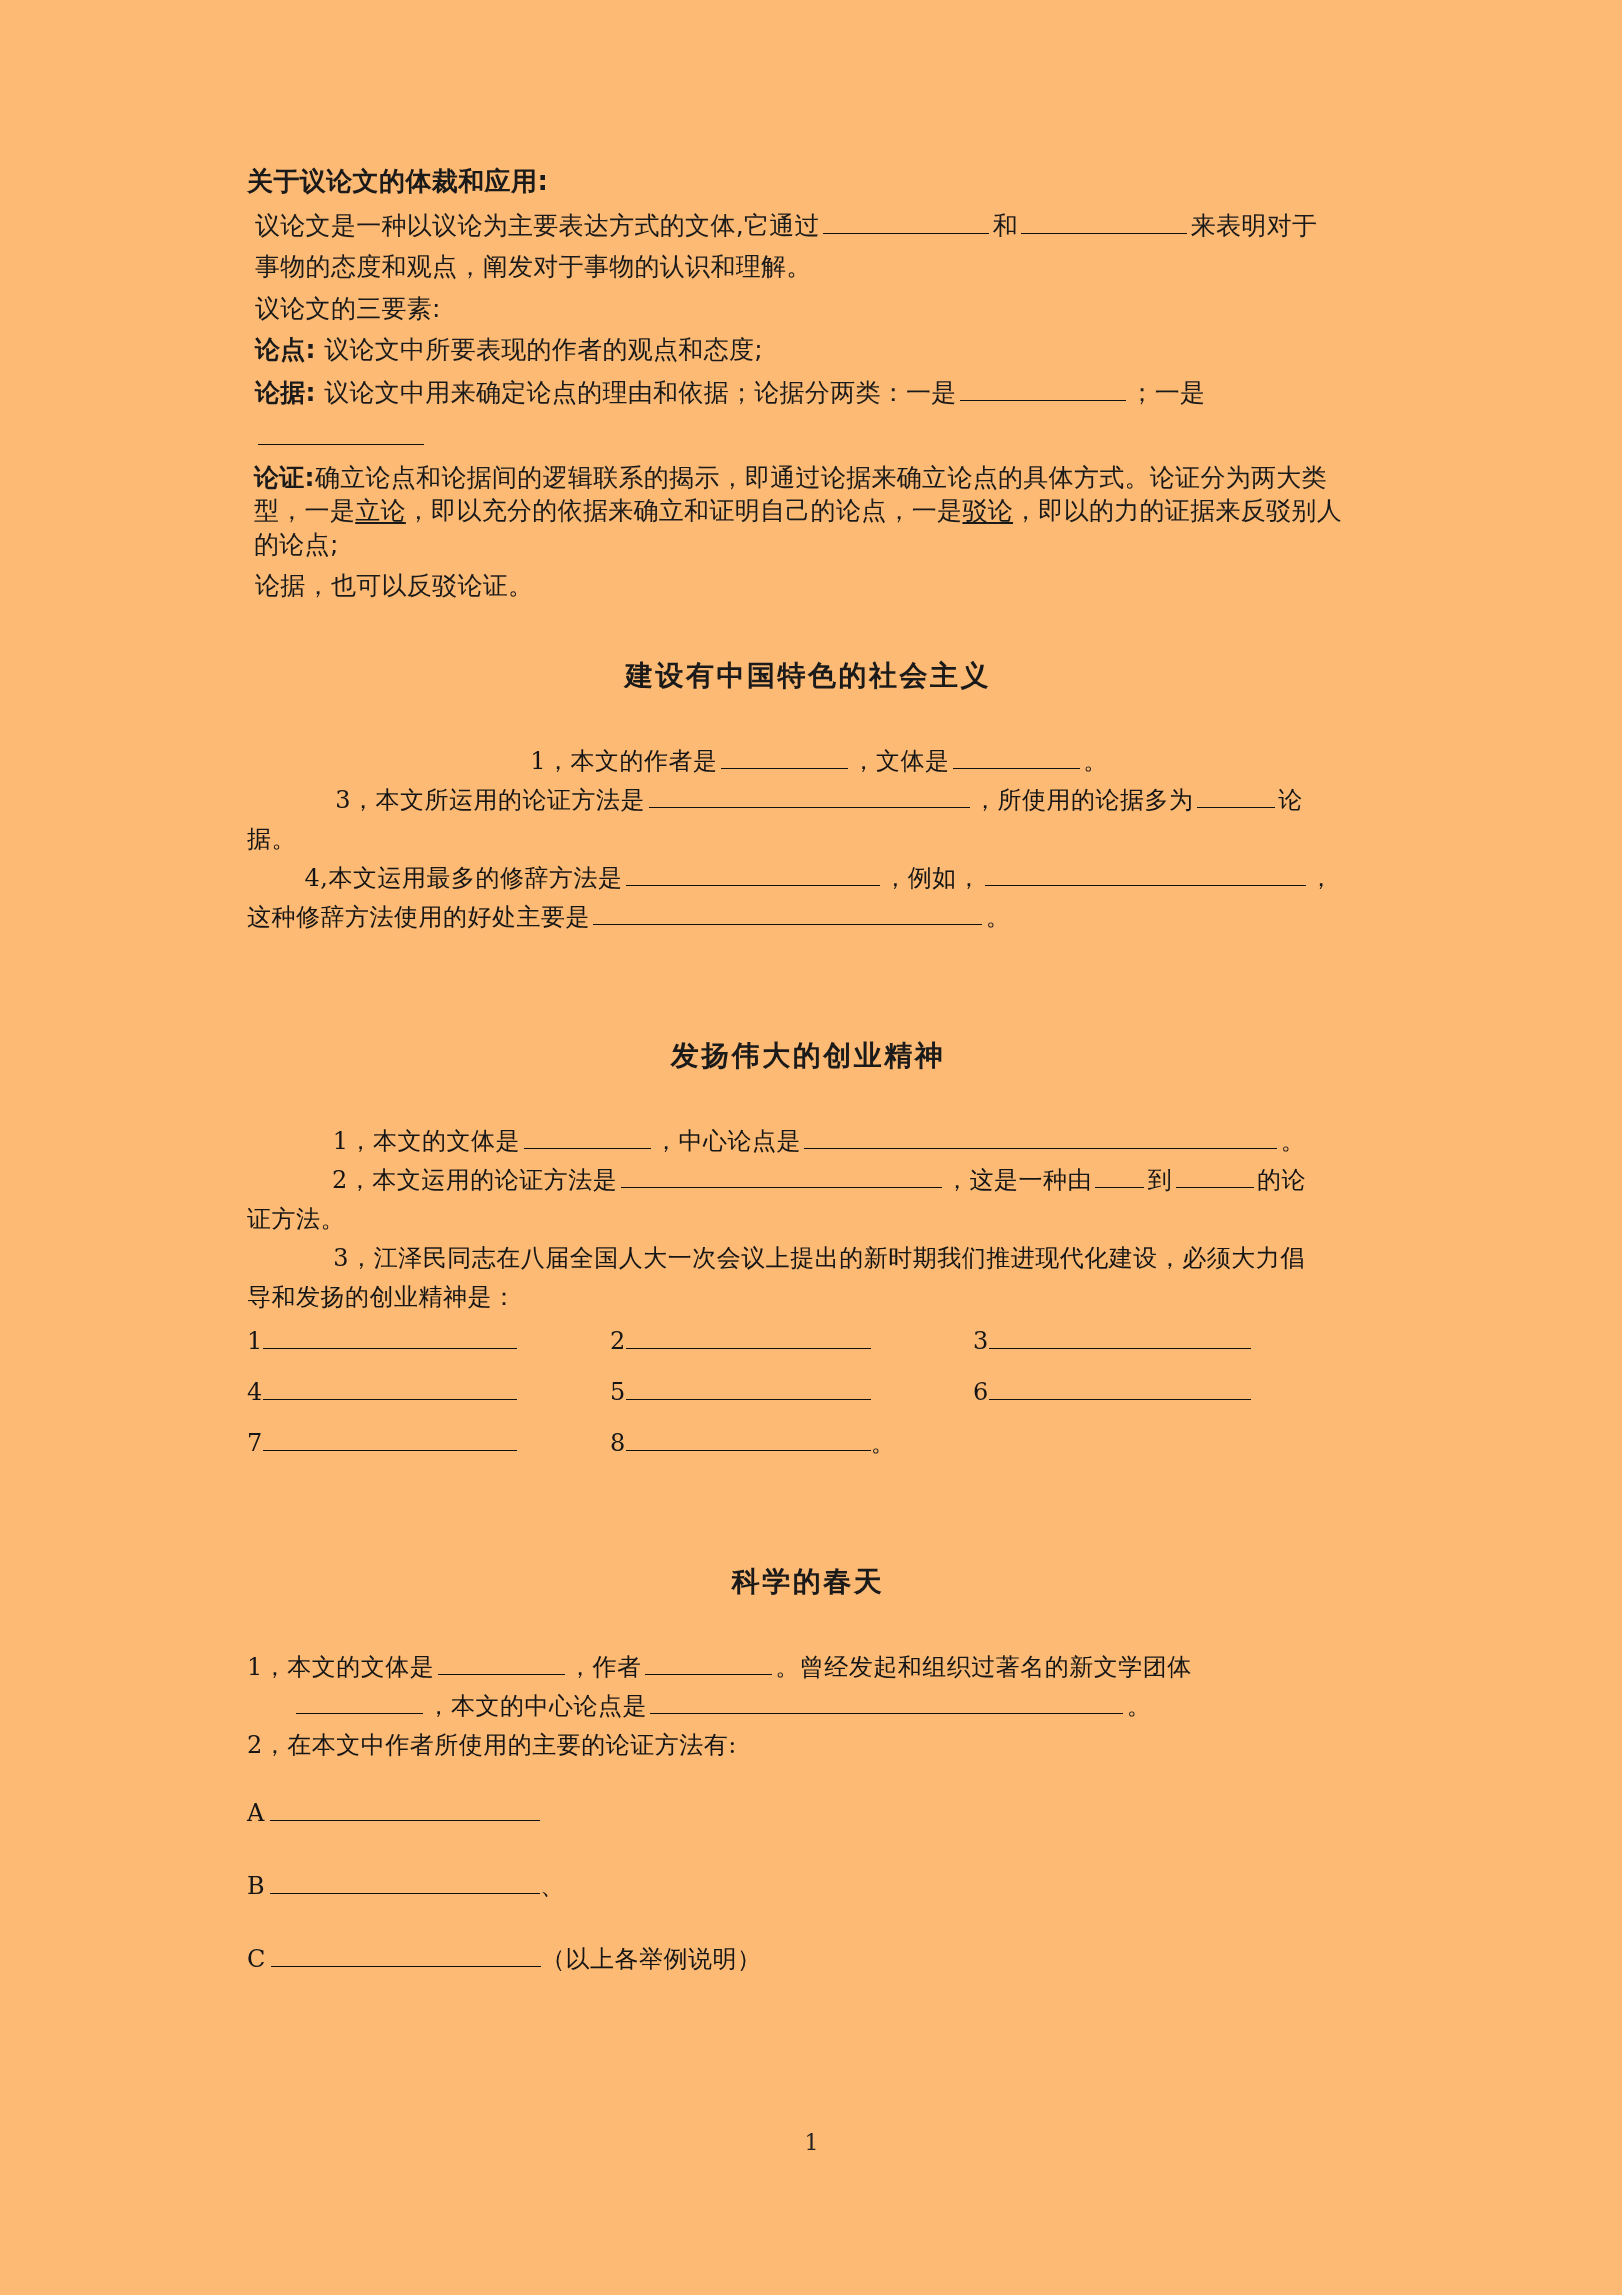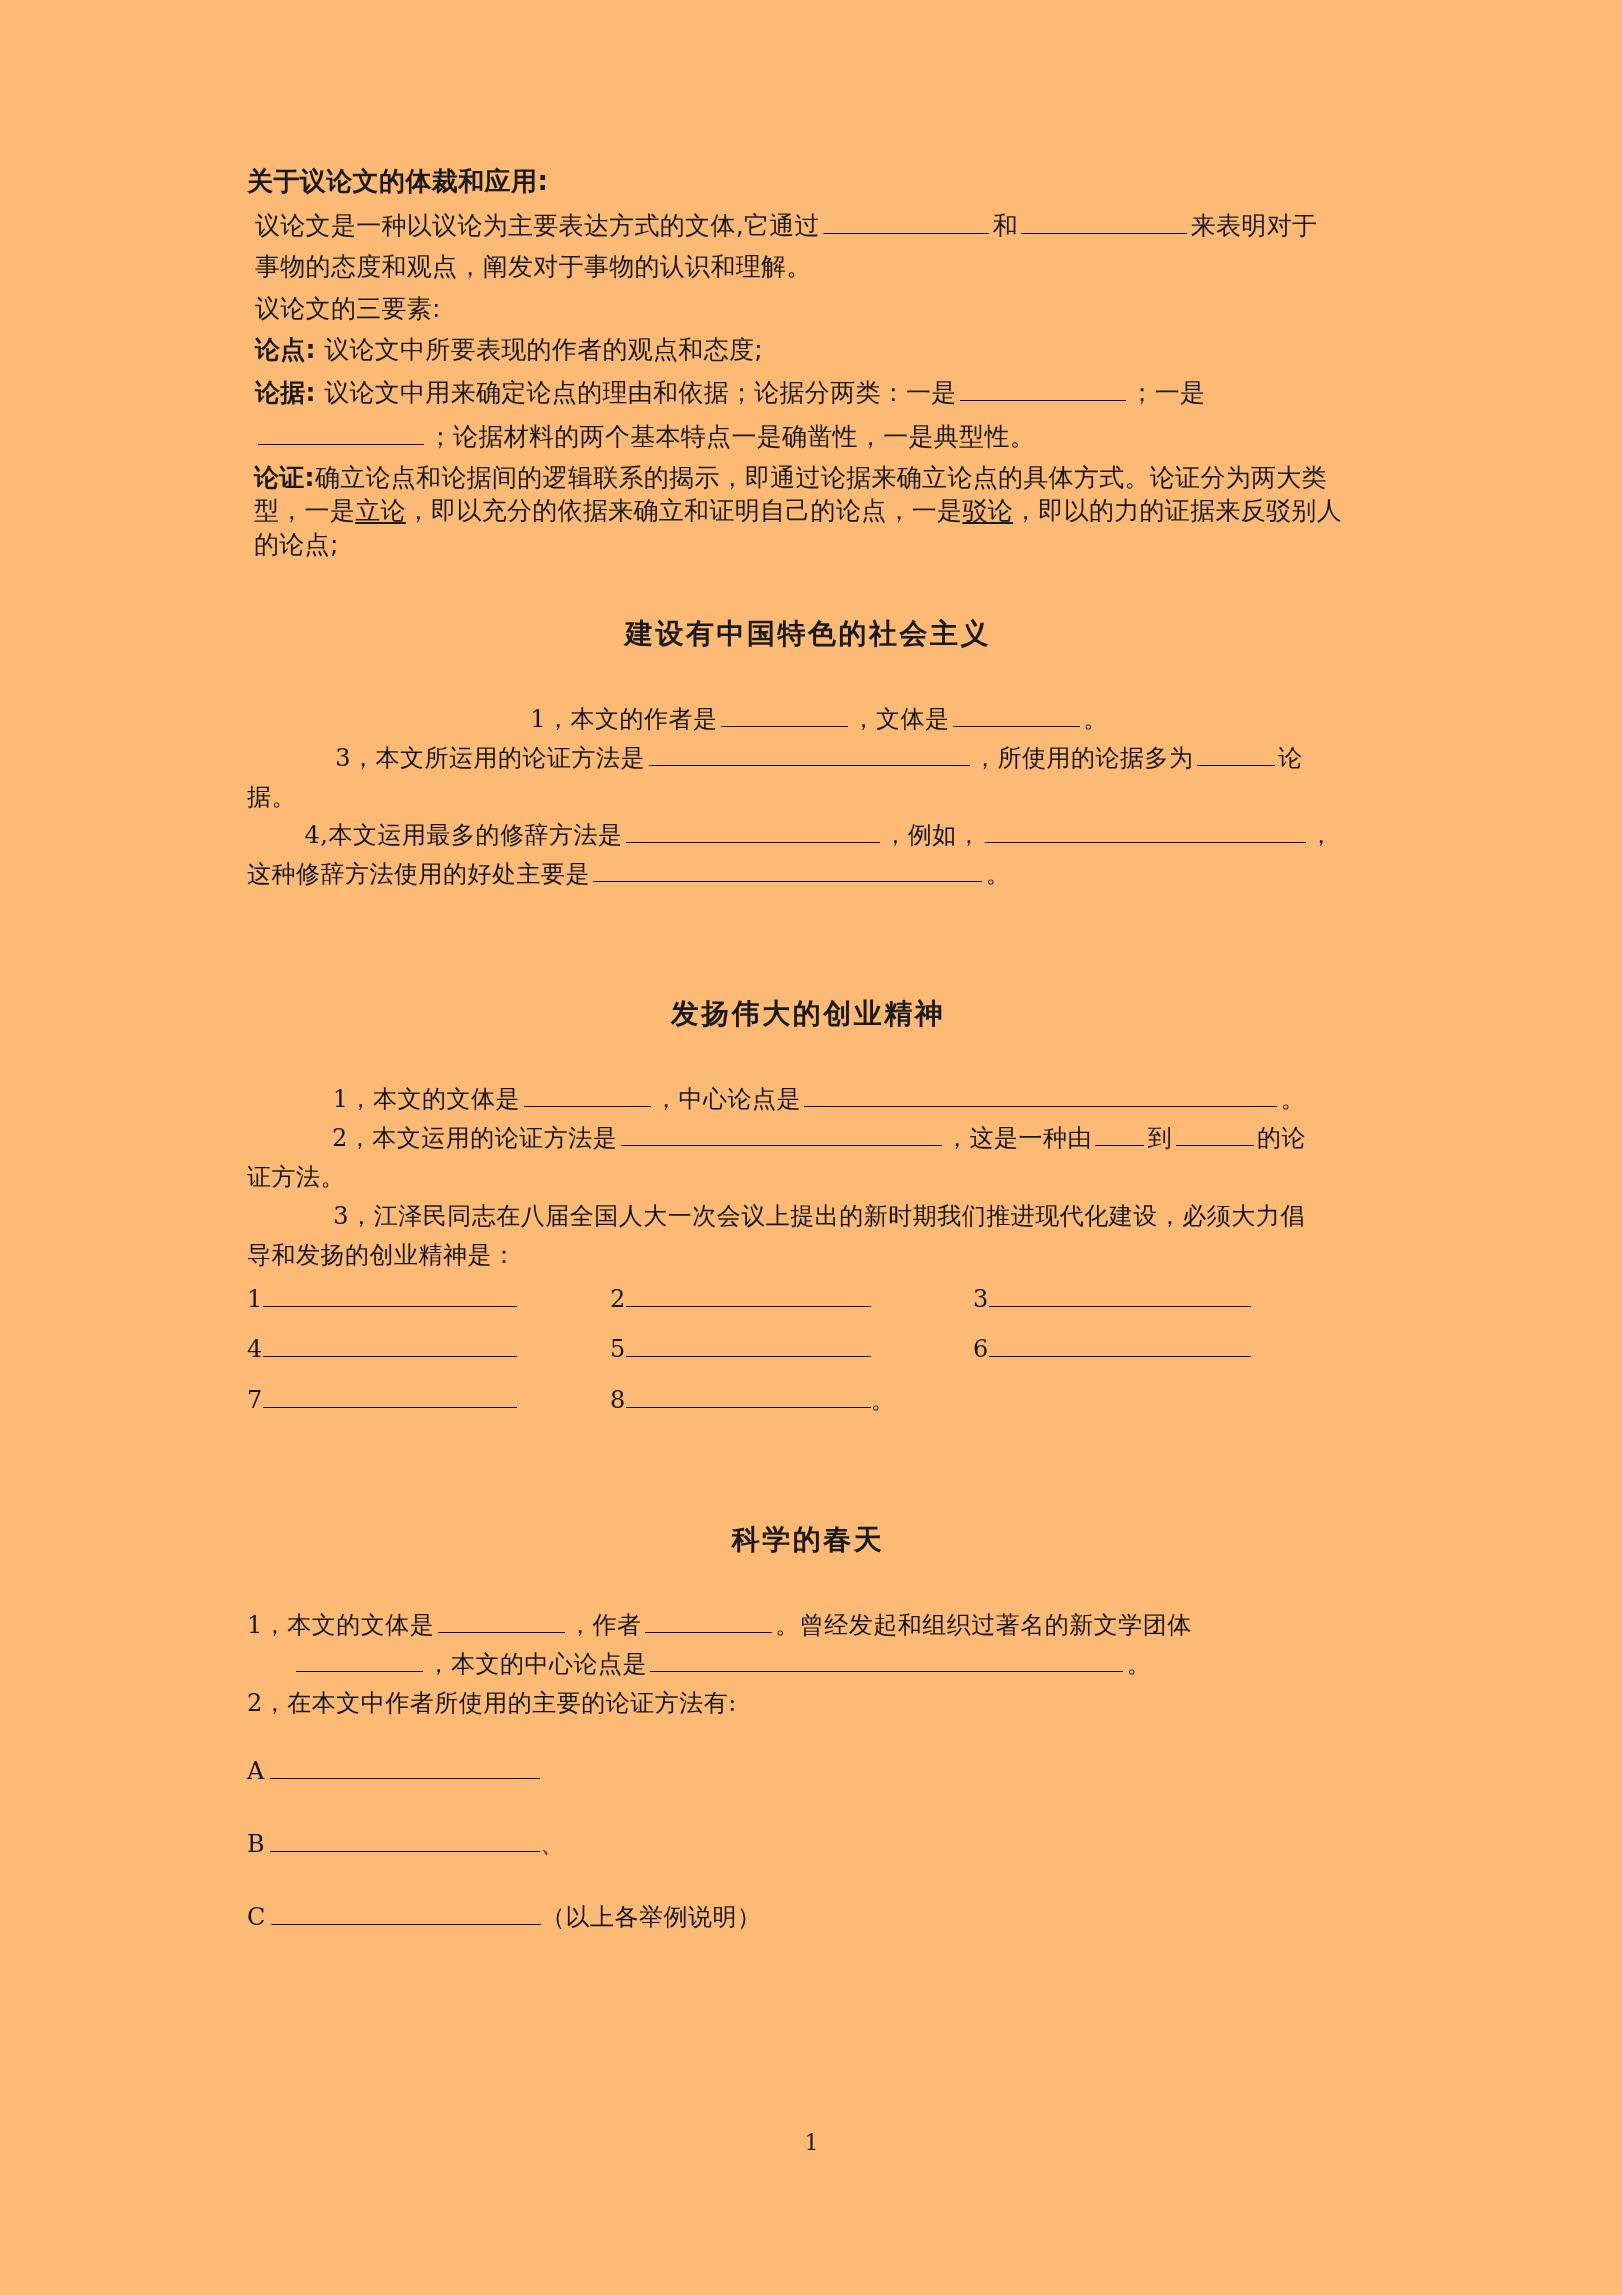--- a/index.html
+++ b/index.html
@@ -164,27 +164,28 @@
       <span class="lead">论点:</span>
       <span>议论文中所要表现的作者的观点和态度;</span>
     </p>
 
     <p class="body-line">
       <span class="lead">论据:</span>
       <span>议论文中用来确定论点的理由和依据；论据分两类：一是</span><span class="blank b-lg"></span><span>；一是</span>
     </p>
 
     <p class="body-line">
-      <span class="blank b-lg"></span><span>；论据材料的两个基本特点一是确凿性，一是典型性。</span>
+      <span class="blank b-lg"></span>
     </p>
 
     <p class="body-para">
       <span class="lead">论证:</span><span>确立论点和论据间的逻辑联系的揭示，即通过论据来确立论点的具体方式。论证分为</span><span>两大类型，一是</span><span class="uline">立论</span><span>，即以充分的依据来确立和证明自己的论点，一是</span><span class="uline">驳论</span><span>，即以的力的证</span><span>据来反驳别人的论点;</span>
     </p>
 
+    <p class="body-line">论据，也可以反驳论证。</p>
   </div>
 
   <div class="spacer-md"></div>
 
   <div>
     <p class="sec-title">建设有中国特色的社会主义</p>
 
     <div class="spacer-md"></div>
 
     <div class="qblock">

